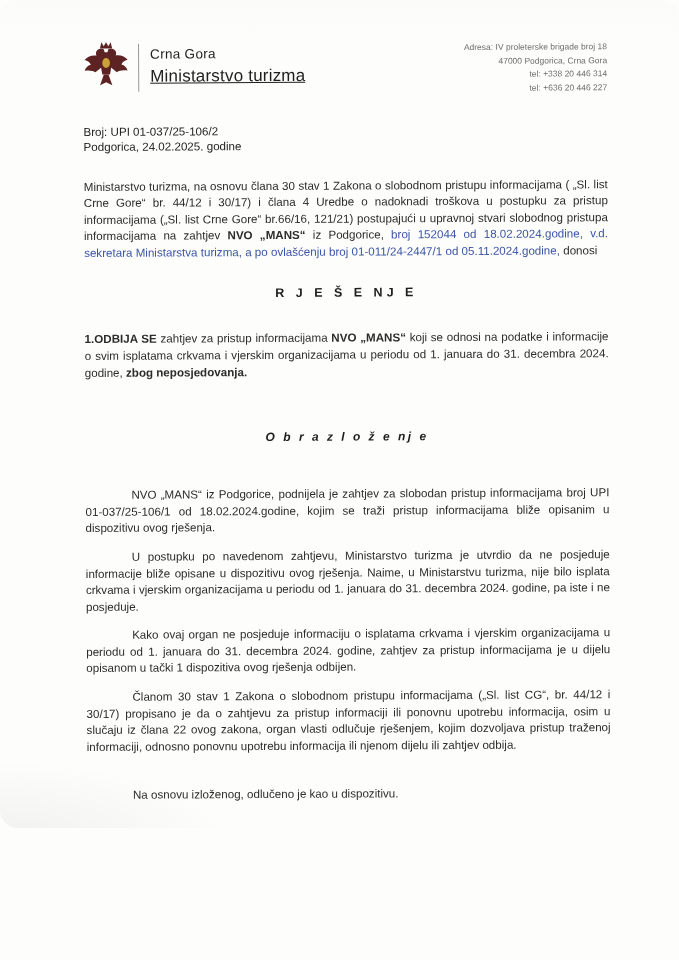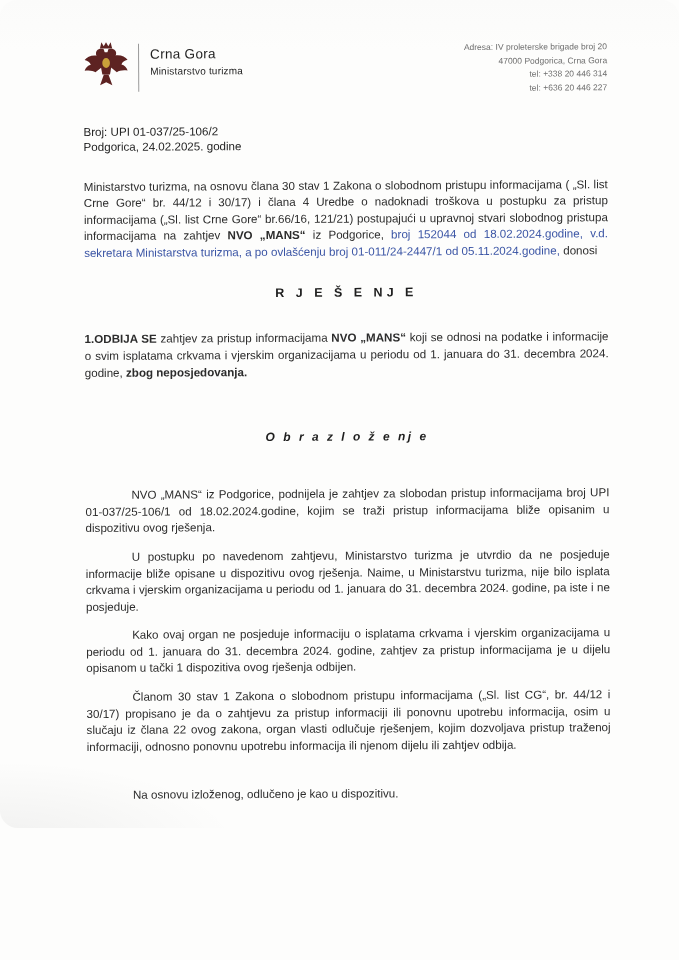--- a/index.html
+++ b/index.html
@@ -31,21 +31,21 @@
     top:42px;left:83px;right:72px;
     transform:rotate(-0.3deg);
     transform-origin:top left;
   }
   
   .doc-header{display:flex;align-items:flex-start;}
   .emblem{width:46px;flex:0 0 auto;margin-top:-2px;}
   .divider-v{width:1px;height:48px;background:#9a9a9a;margin:2px 11px 0 9px;flex:0 0 auto;}
   .org{padding-top:3px;line-height:1.45;}
   .org-country{font-size:13.5px;letter-spacing:.3px;color:#1f1f1f;}
-  .org-ministry{font-size:10px;letter-spacing:.2px;color:#1f1f1f;}
+  .org-ministry{font-size:17px;letter-spacing:.2px;color:#1f1f1f;text-decoration:underline;}
   .addr{margin-left:auto;text-align:right;font-size:8.5px;line-height:1.6;color:var(--muted);padding-top:1px;}
   
   .meta{margin-top:26px;font-size:11.6px;line-height:1.32;color:#242424;}
   
   .body-p{font-size:11.6px;line-height:1.43;text-align:justify;margin:0 0 12px 0;color:var(--ink);}
   .intro{margin-top:24px;}
   .doc-title{text-align:center;font-size:12.5px;font-weight:700;letter-spacing:4px;margin:26px 0 0 0;color:#1e1e1e;}
   .dispositive{margin-top:30px;}
   .reason-title{text-align:center;font-size:12px;font-weight:700;font-style:italic;letter-spacing:2.5px;margin:50px 0 0 0;color:#1e1e1e;}
   .indent{text-indent:46px;}
@@ -72,21 +72,21 @@
           </g>
           <ellipse cx="30" cy="30" rx="5" ry="6.5" style="fill:var(--gold)"></ellipse>
         </svg>
       </div>
       <div class="divider-v"></div>
       <div class="org">
         <div class="org-country">Crna Gora</div>
         <div class="org-ministry">Ministarstvo turizma</div>
       </div>
       <div class="addr">
-        <div>Adresa: IV proleterske brigade broj 20</div>
+        <div>Adresa: IV proleterske brigade broj 18</div>
         <div>47000 Podgorica, Crna Gora</div>
         <div>tel: +338 20 446 314</div>
         <div>tel: +636 20 446 227</div>
       </div>
     </header>
 
     <div class="meta">
       <div>Broj: UPI 01-037/25-106/2</div>
       <div>Podgorica, 24.02.2025. godine</div>
     </div>

